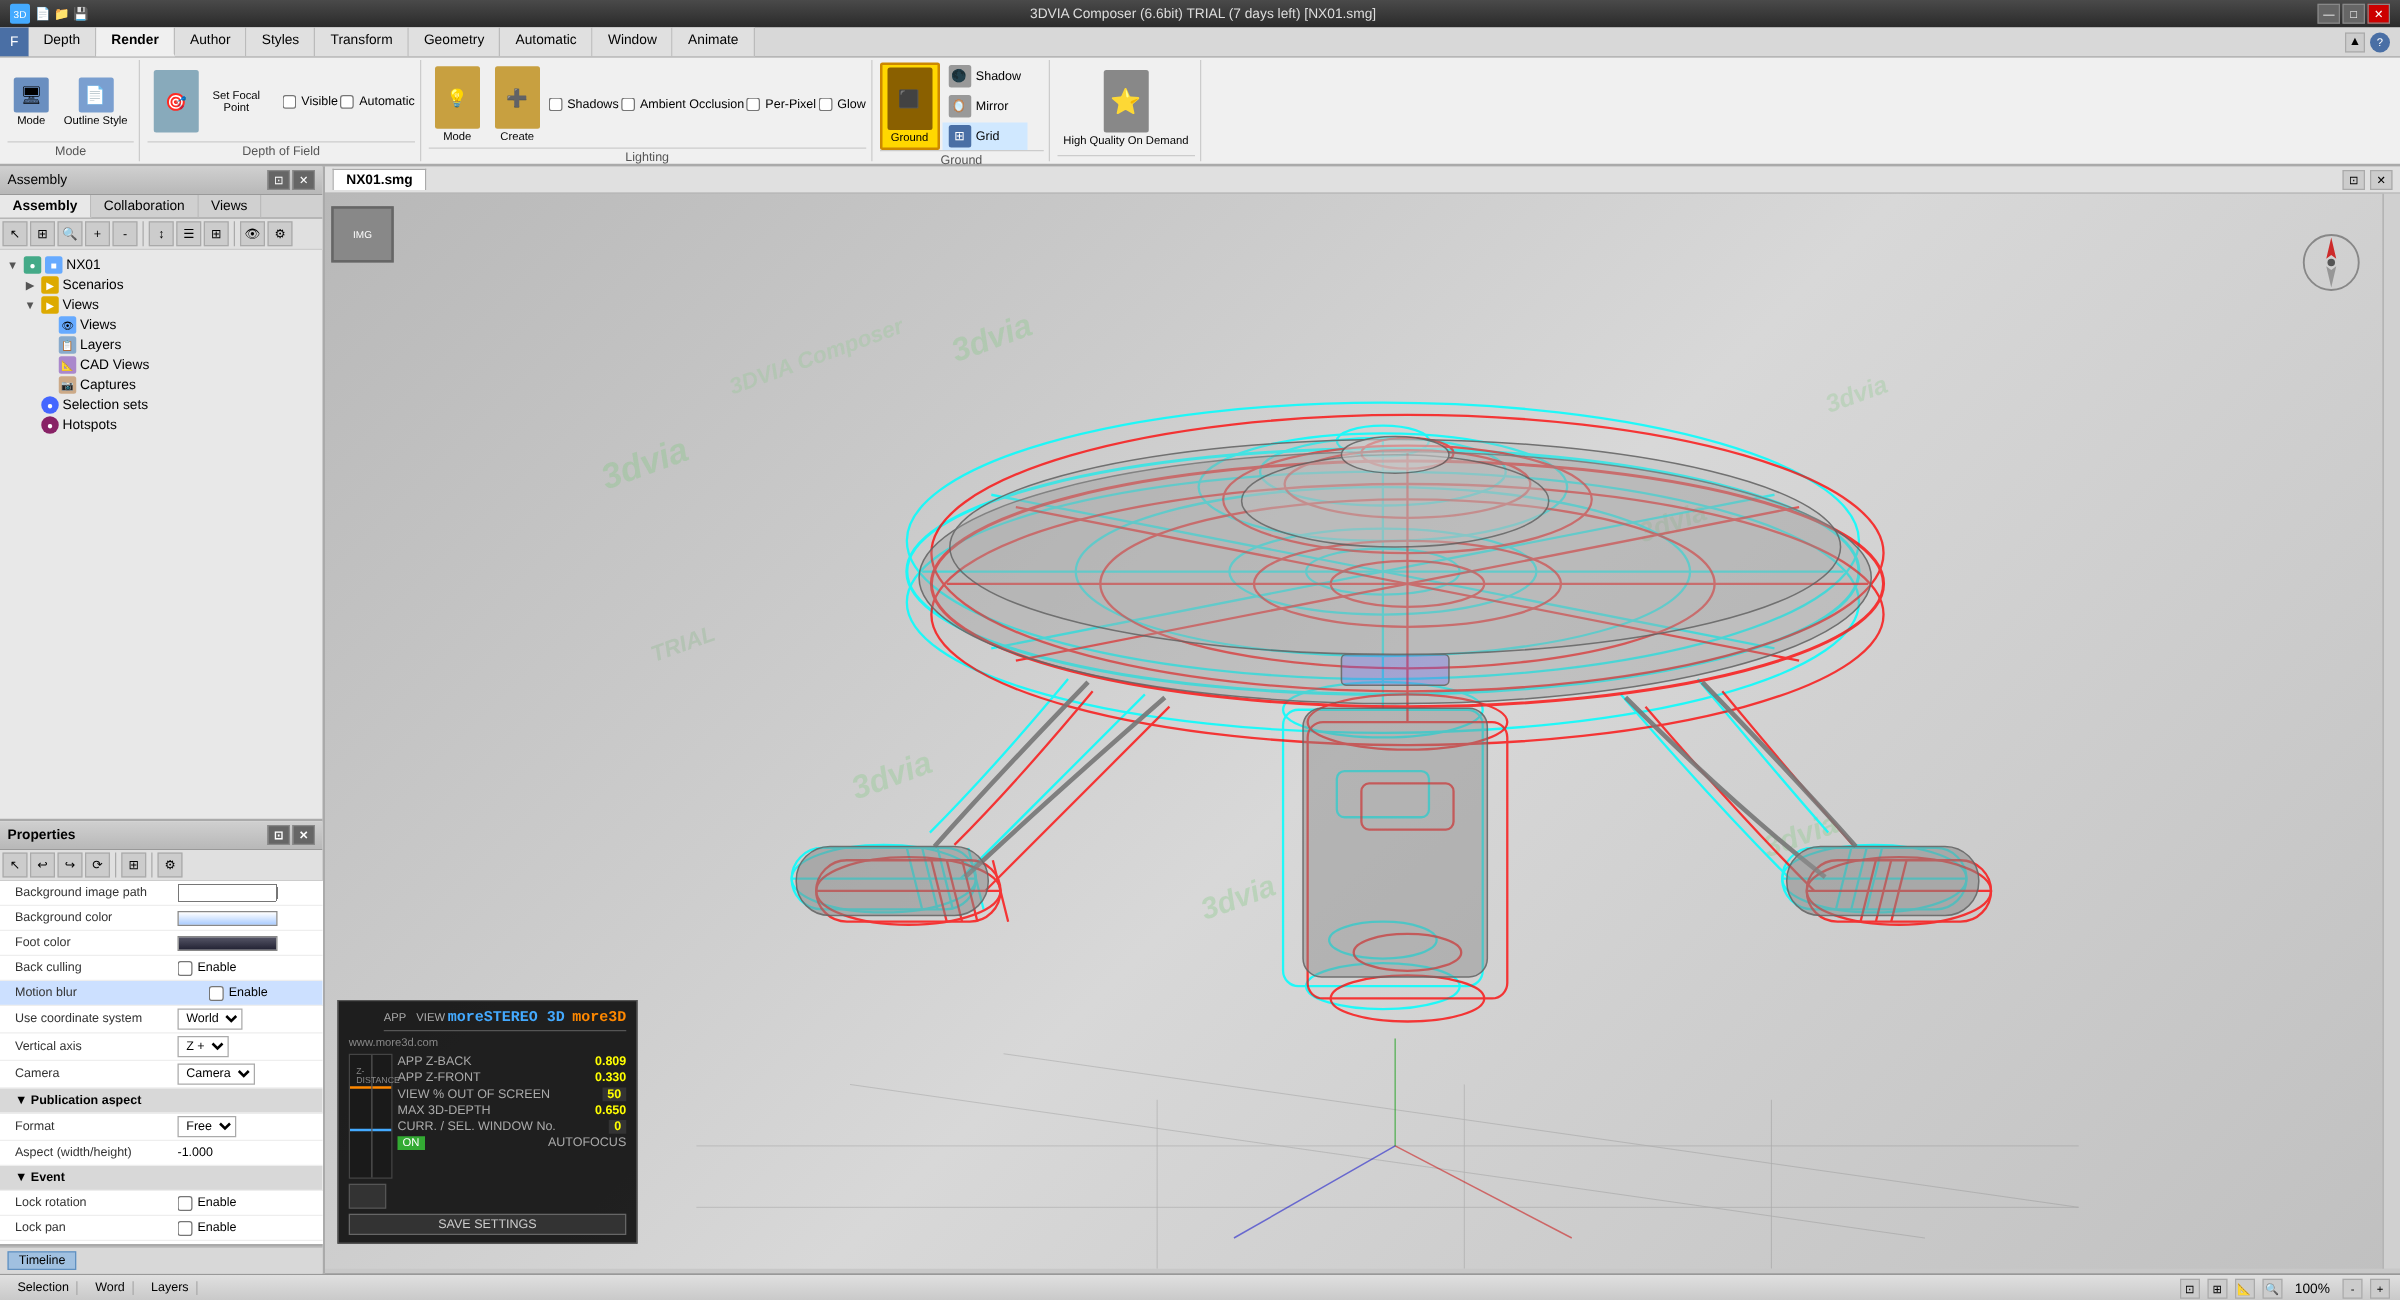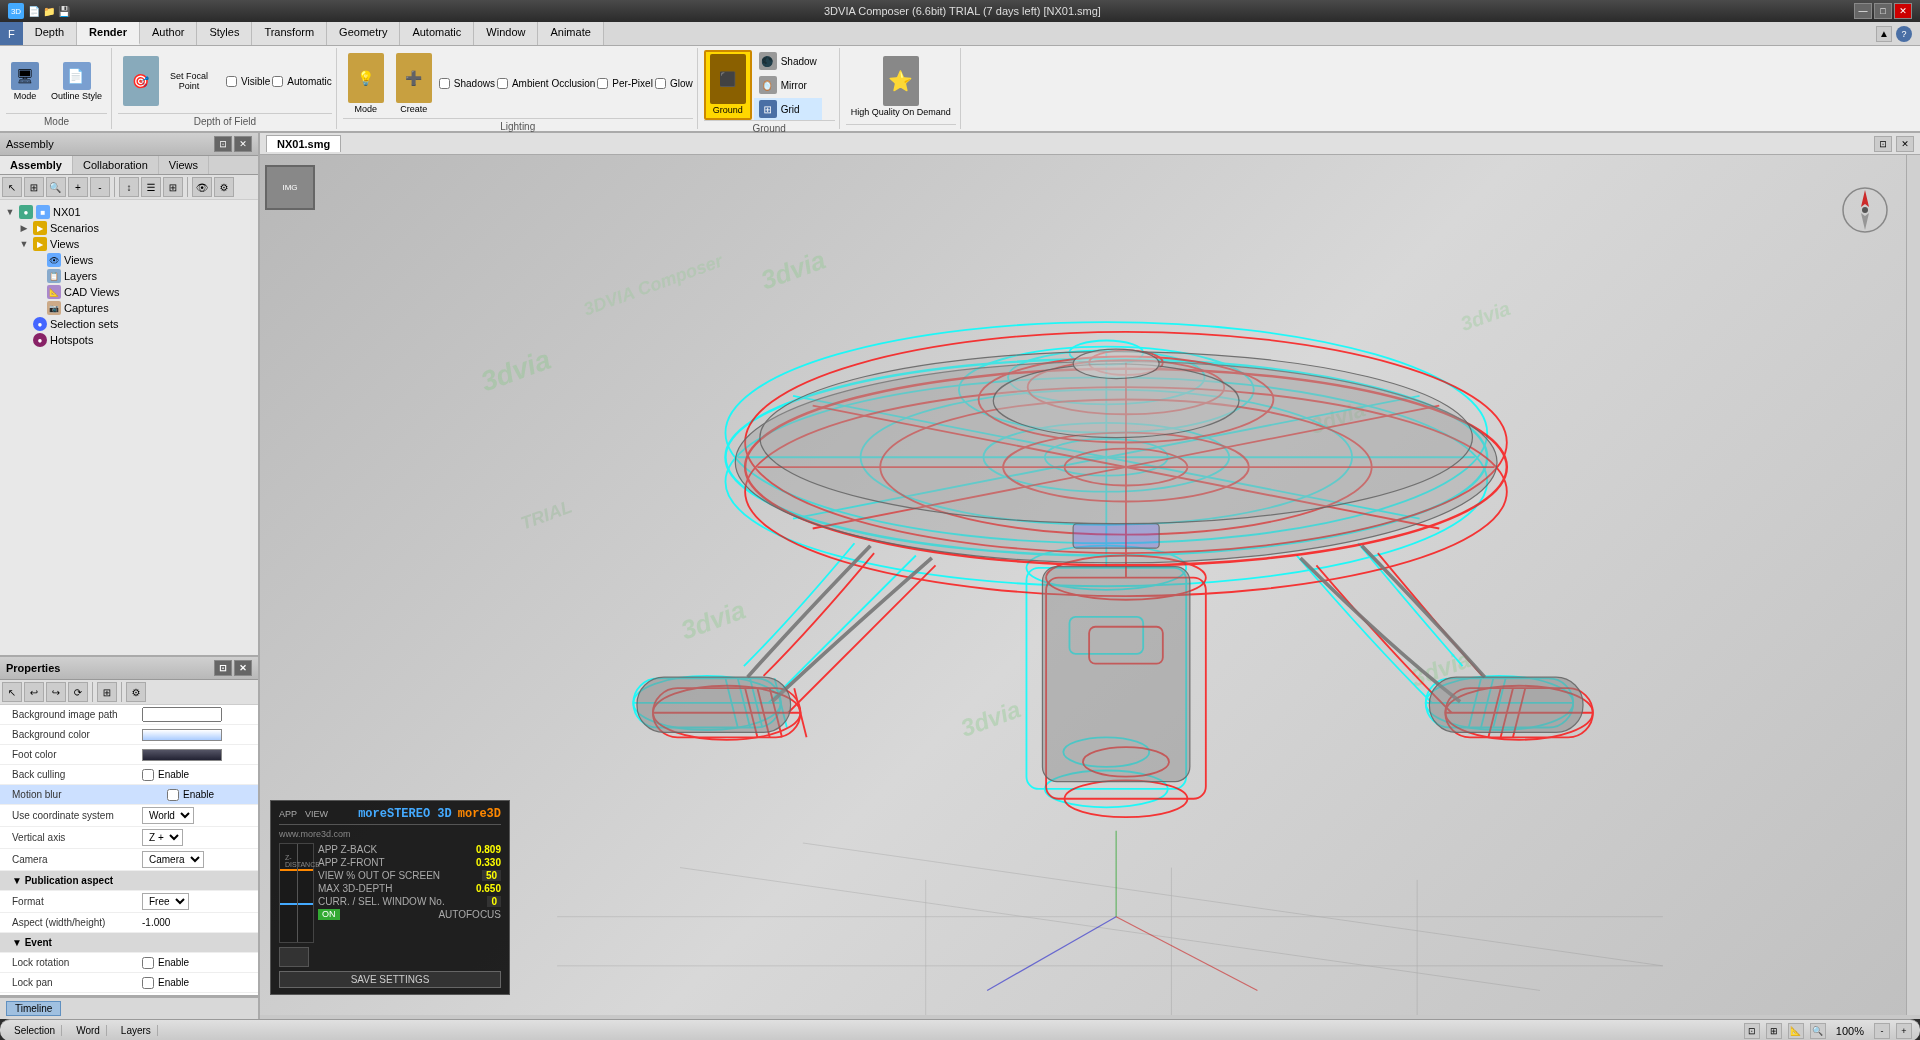--- a/index.html
+++ b/index.html
@@ -79,29 +79,29 @@
     #viewport-canvas { width: 100%; height: calc(100% - 26px); position: relative; background: linear-gradient(135deg, #b8b8b8 0%, #d8d8d8 50%, #c0c0c0 100%); }
 
     
     #model-container { position: absolute; top: 0; left: 0; right: 0; bottom: 0; display: flex; align-items: center; justify-content: center; }
 
     
     .watermark { position: absolute; color: rgba(150,200,150,0.35); font-size: 22px; font-weight: bold; transform: rotate(-20deg); pointer-events: none; font-style: italic; }
 
     
     #stereo-panel { position: absolute; bottom: 20px; left: 10px; background: rgba(0,0,0,0.85); border: 1px solid #555; color: #e0e0e0; padding: 6px 8px; font-size: 10px; width: 240px; }
-    #stereo-header { display: flex; justify-content: space-between; align-items: center; margin-bottom: 4px; border-bottom: 1px solid #555; padding-bottom: 3px; }
+    #stereo-header { display: flex; justify-content: space-between; align-items: center; margin-bottom: 4px; border-bottom: 1px solid #555; padding-bottom: 3px; margin-left: 28px; }
     .stereo-logo { color: #4af; font-weight: bold; font-size: 12px; }
     .stereo-row { display: flex; justify-content: space-between; padding: 1px 0; }
     .stereo-key { color: #aaa; }
     .stereo-val { color: #ff0; font-weight: bold; }
     #stereo-save { background: #333; border: 1px solid #666; color: #ccc; padding: 2px 0; cursor: pointer; width: 100%; margin-top: 4px; font-size: 10px; }
 
     
-    #statusbar { height: 22px; background: linear-gradient(to bottom, #e0e0e0, #c8c8c8); border-top: 1px solid #999; display: flex; align-items: center; padding: 0 8px; gap: 8px; font-size: 10px; border-radius: 10px; }
+    #statusbar { height: 22px; background: linear-gradient(to bottom, #e0e0e0, #c8c8c8); border-top: 1px solid #999; display: flex; align-items: center; padding: 0 8px; gap: 8px; font-size: 10px; }
     .status-item { padding: 0 6px; border-right: 1px solid #aaa; }
     .status-right { margin-left: auto; display: flex; gap: 6px; align-items: center; }
     .zoom-btn { width: 16px; height: 16px; background: #ccc; border: 1px solid #aaa; cursor: pointer; display: flex; align-items: center; justify-content: center; font-size: 9px; }
 
     
     #model-svg { width: 900px; height: 750px; }
 
     
     #vp-scrollbar { position: absolute; right: 0; top: 0; bottom: 0; width: 14px; background: #d0d0d0; border-left: 1px solid #aaa; }
 

